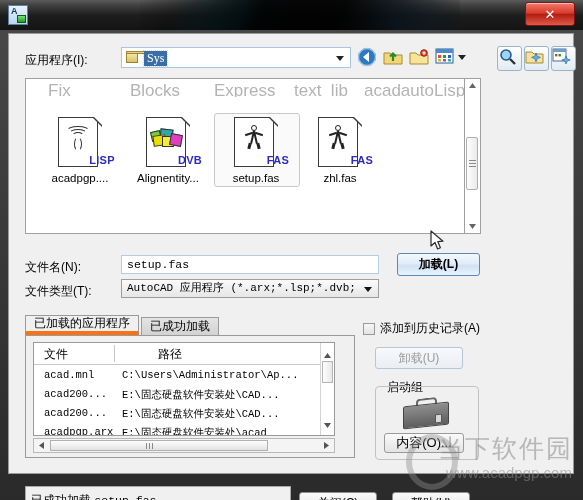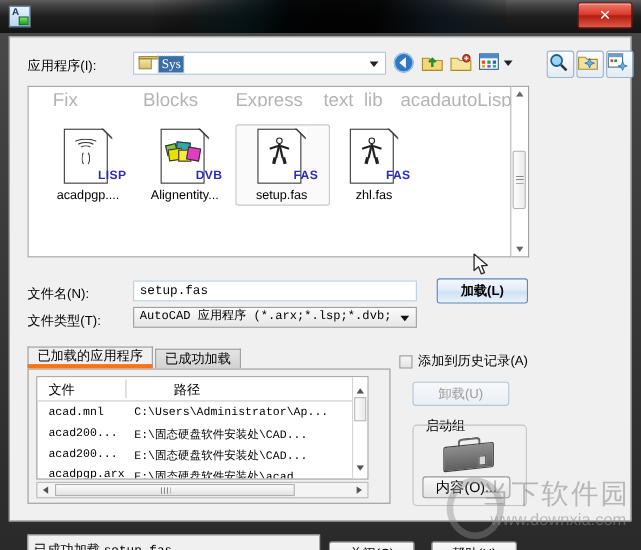--- a/index.html
+++ b/index.html
@@ -634,21 +634,21 @@
       <span>已成功加载 </span><span class="mono">setup.fas</span><span>。</span>
     </div>
     <div id="close-btn2">关闭(C)</div>
     <div id="help-button">帮助(H)</div>
 
   </div>
 
   <div id="watermark">
     <div id="wm-ring"></div>
     <div id="wm-cn">当下软件园</div>
-    <div id="wm-url">www.downxia.com</div>
+    <div id="wm-url">www.acadpgp.com</div>
   </div>
 
   <div id="cursor">
     <svg width="16" height="22" viewBox="0 0 16 22">
       <path d="M1 1 L1 16 L5 12.5 L7.6 19 L10.4 17.8 L7.8 11.6 L13 11.2 Z" fill="#fff" stroke="#2b2b2b" stroke-width="1.2" stroke-linejoin="round"></path>
     </svg>
   </div>
 
 </div>
 

